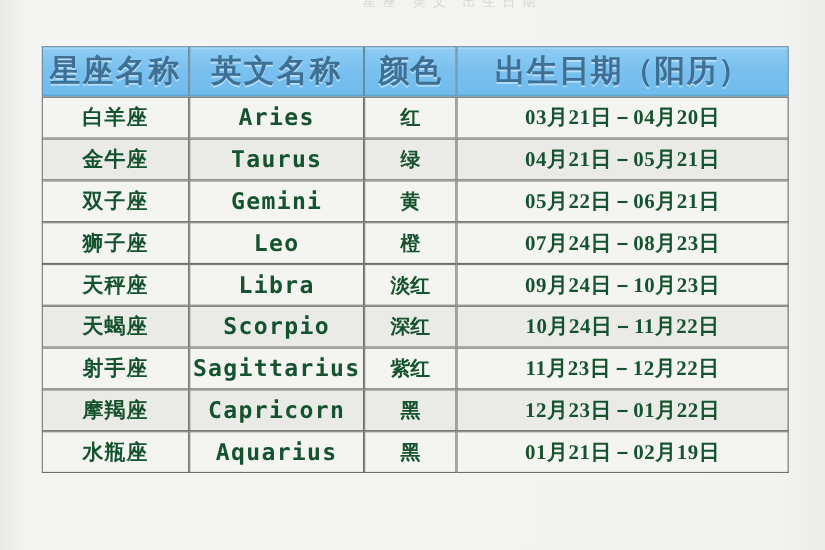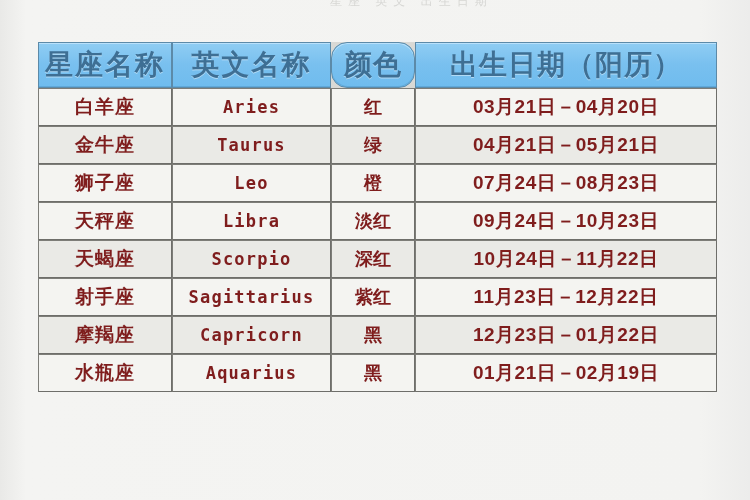--- a/index.html
+++ b/index.html
@@ -63,72 +63,72 @@
   table.zodiac col.c-color { width: 84px;  }
   table.zodiac col.c-date  { width: 302px; }
 
   table.zodiac th,
   table.zodiac td {
     border: 1px solid #7d7d78;
     border-right-color: #6e6e6a;
     border-bottom-color: #6e6e6a;
     text-align: center;
     vertical-align: middle;
-    color: #7f1d1d;
+    color: #14532d;
     padding: 0;
   }
 
   
   table.zodiac thead th {
     height: 44px;
     background: linear-gradient(#8fcdf3 0%, #79c0ef 48%, #6fbcee 100%);
     border: 1px solid #5c8aa8;
     box-shadow: inset 0 1px 0 #b9e1fb, inset 0 -1px 0 #5fa9da;
     font-size: 28px;
     font-weight: 700;
     color: #3e6f94;
     text-shadow: 0 1px 0 rgba(255,255,255,.45);
     letter-spacing: 2px;
     filter: blur(0.35px);
   }
-  table.zodiac thead th.h-color { letter-spacing: 1px; border-radius: 16px; }
+  table.zodiac thead th.h-color { letter-spacing: 1px; }
   table.zodiac thead th.h-date  { letter-spacing: 1px; margin-left: 36px; }
 
   
   table.zodiac tbody tr td {
     height: 36px;
     background: #f4f4f1;
   }
   table.zodiac tbody tr.alt td {
     background: #eaeae6;
   }
 
   td.cell-name {
     font-size: 19px;
     font-weight: 700;
     letter-spacing: 1px;
     font-family: "DejaVu Sans", "Liberation Sans", sans-serif;
   }
   td.cell-en {
-    font-size: 17px;
+    font-size: 21px;
     font-weight: 700;
     letter-spacing: 1.2px;
     font-family: "DejaVu Sans Mono", "Liberation Mono", monospace;
   }
   td.cell-color {
     font-size: 18px;
     font-weight: 700;
     letter-spacing: 0px;
     font-family: "DejaVu Sans", "Liberation Sans", sans-serif;
   }
   td.cell-date {
     font-size: 19px;
     font-weight: 700;
     letter-spacing: 0.5px;
-    font-family: Liberation Sans, sans-serif;
+    font-family: Liberation Serif, serif;
   }
 
   
   table.zodiac tbody { filter: blur(0.22px); }
 </style>
 </head>
 <body>
 
 <div id="page"></div>
 
@@ -159,20 +159,26 @@
           <td class="cell-color">红</td>
           <td class="cell-date">03月21日－04月20日</td>
         </tr>
         <tr class="alt">
           <td class="cell-name">金牛座</td>
           <td class="cell-en">Taurus</td>
           <td class="cell-color">绿</td>
           <td class="cell-date">04月21日－05月21日</td>
         </tr>
         <tr>
+          <td class="cell-name">双子座</td>
+          <td class="cell-en">Gemini</td>
+          <td class="cell-color">黄</td>
+          <td class="cell-date">05月22日－06月21日</td>
+        </tr>
+        <tr>
           <td class="cell-name">狮子座</td>
           <td class="cell-en">Leo</td>
           <td class="cell-color">橙</td>
           <td class="cell-date">07月24日－08月23日</td>
         </tr>
         <tr>
           <td class="cell-name">天秤座</td>
           <td class="cell-en">Libra</td>
           <td class="cell-color">淡红</td>
           <td class="cell-date">09月24日－10月23日</td>

